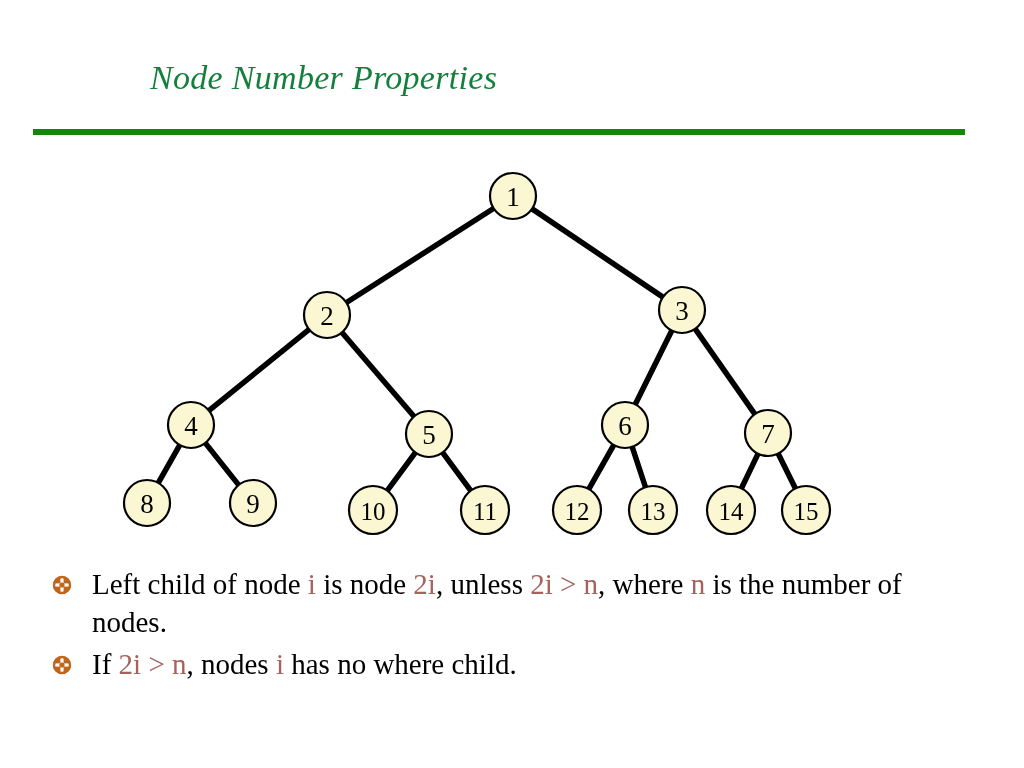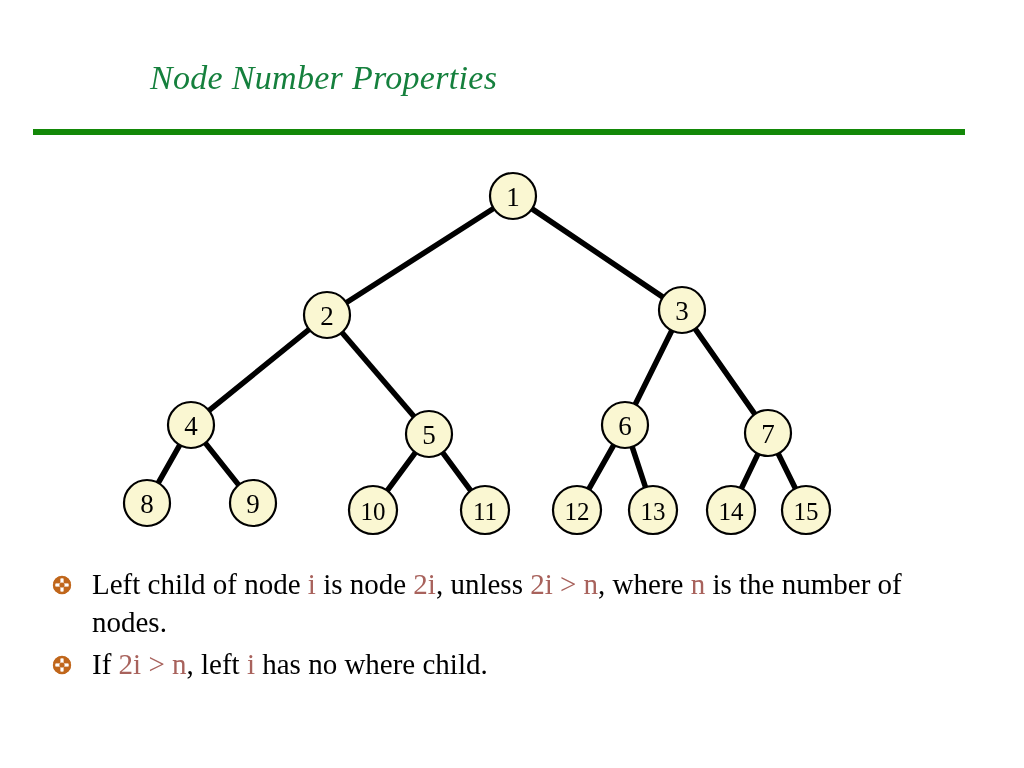--- a/index.html
+++ b/index.html
@@ -216,15 +216,15 @@
     <div class="bullet-row">
       <span class="bullet-marker">
         <svg width="20" height="20" viewBox="0 0 20 20">
           <circle cx="10" cy="10" r="9" fill="#C0661B"></circle>
           <rect x="0" y="8.4" width="20" height="3.2" fill="#ffffff"></rect>
           <rect x="8.4" y="0" width="3.2" height="20" fill="#ffffff"></rect>
           <circle cx="10" cy="10" r="8" fill="none" stroke="#C0661B" stroke-width="2.4"></circle>
           <circle cx="10" cy="10" r="2.6" fill="#C0661B"></circle>
         </svg>
       </span>
-      <div class="bullet-text"><span>If </span><span class="var">2i</span><span class="op"> &gt; </span><span class="var">n</span><span>, left </span><span class="var">i</span><span> has no where child.</span></div>
+      <div class="bullet-text"><span>If </span><span class="var">2i</span><span class="op"> &gt; </span><span class="var">n</span><span>, nodes </span><span class="var">i</span><span> has no where child.</span></div>
     </div>
   </div>
 
 </body></html>

